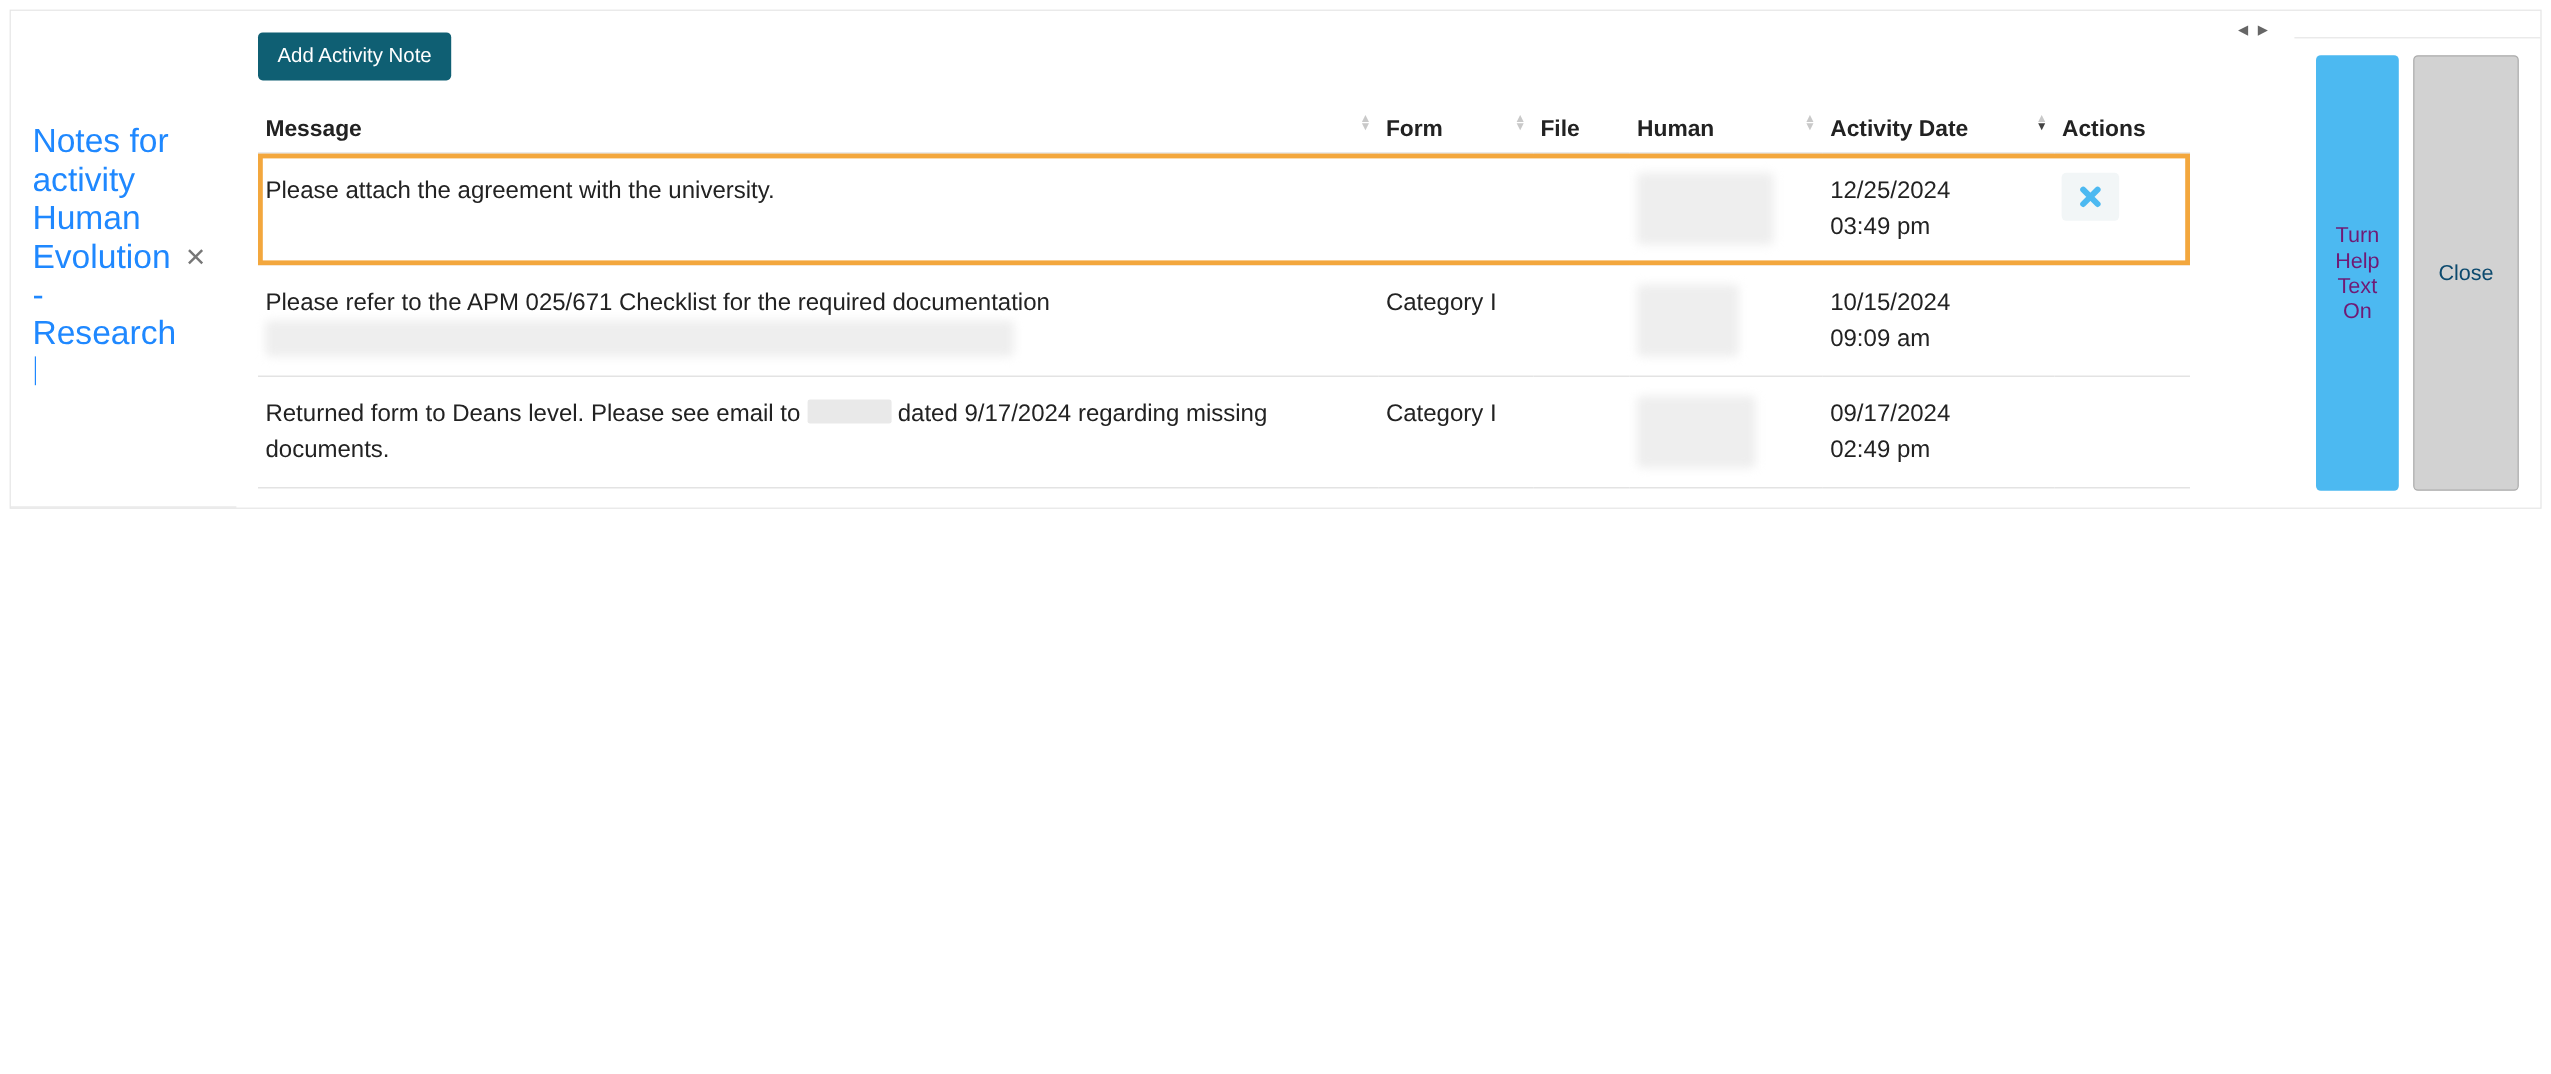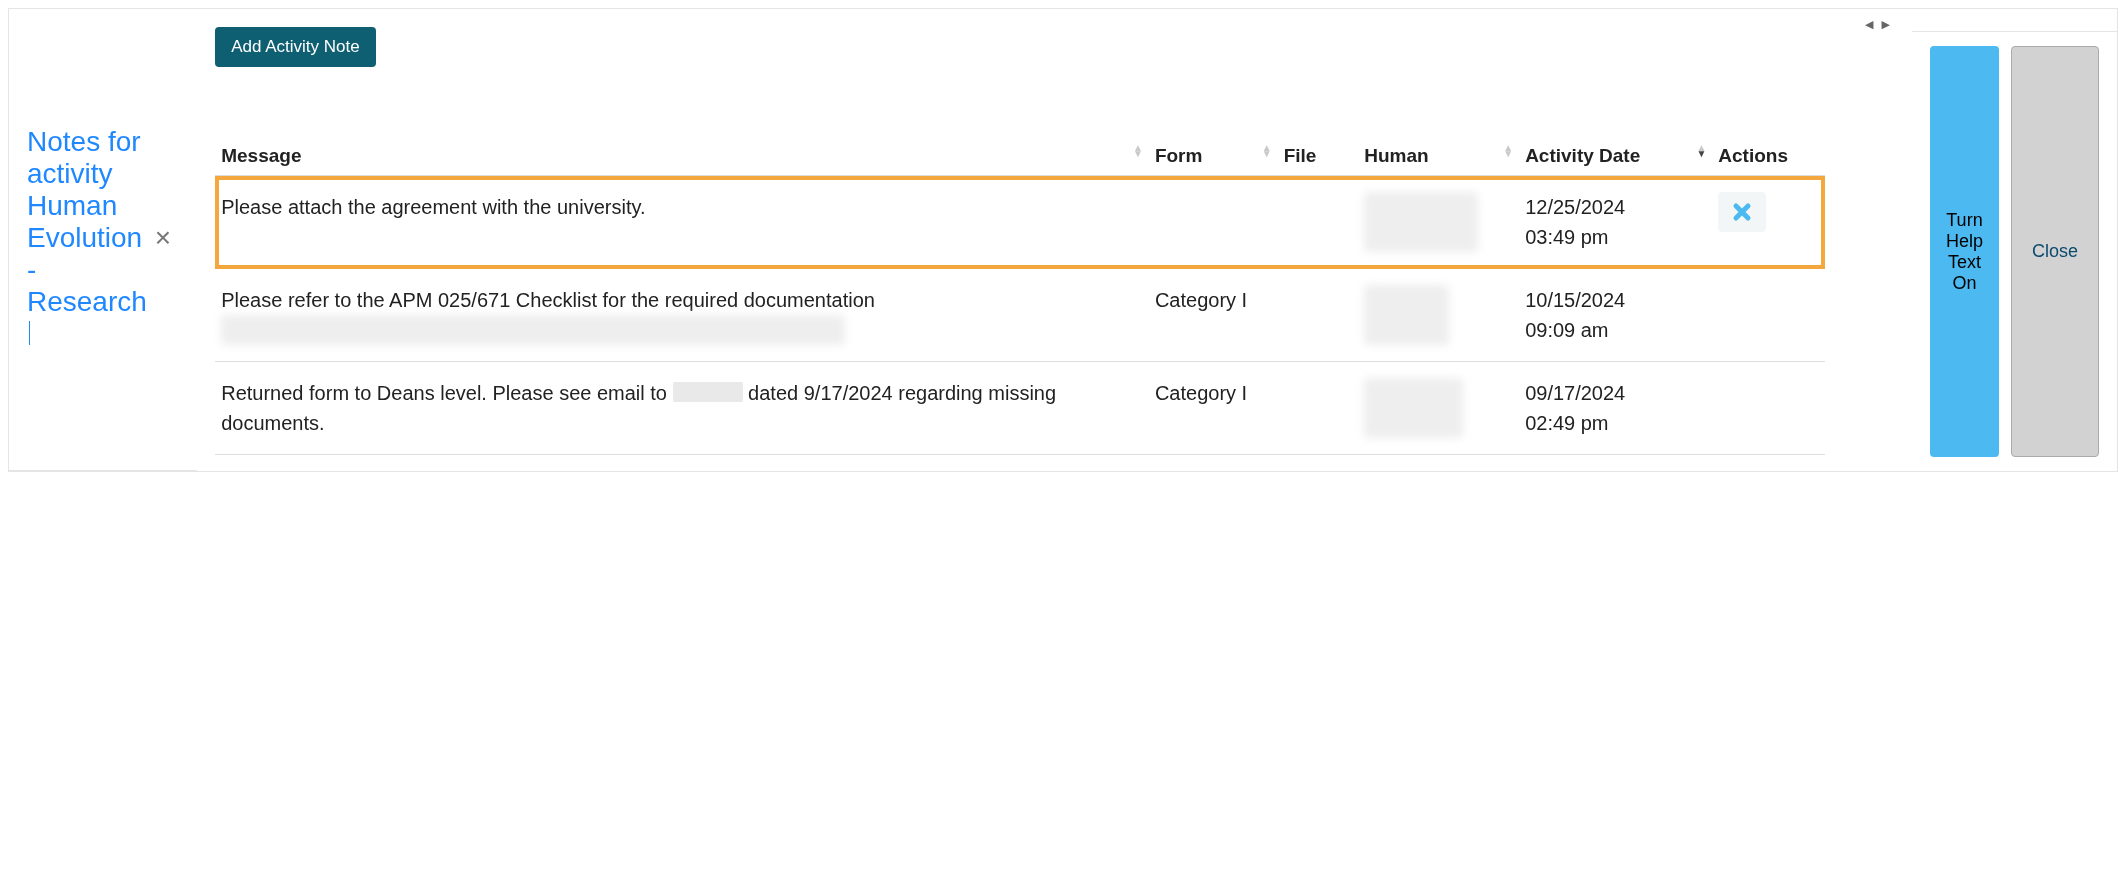--- a/index.html
+++ b/index.html
@@ -46,21 +46,21 @@
   .close-x{
     font-size:28px;color:#777;cursor:pointer;line-height:1;
     padding:4px 8px;
   }
   .dlg-body{padding:18px 18px 16px 18px}
   .add-btn{
     background:var(--teal);color:#fff;border:none;
     padding:10px 16px;font-size:17px;border-radius:4px;cursor:pointer;
   }
 
-  table{width:100%;border-collapse:collapse;margin-top:70px;table-layout:fixed}
+  table{width:100%;border-collapse:collapse;margin-top:22px;table-layout:fixed}
   thead th{
     text-align:left;font-size:19px;font-weight:700;
     padding:8px 6px;border-bottom:1px solid var(--row-b);
     position:relative;vertical-align:bottom;
   }
   col.c-msg{width:58%}
   col.c-form{width:8%}
   col.c-file{width:5%}
   col.c-auth{width:10%}
   col.c-date{width:12%}
@@ -94,21 +94,21 @@
   .hscroll .arrow{font-size:11px;color:#666;padding:0 4px}
   .hscroll .track{flex:1;height:16px;background:#c5c5c5}
 
   .dlg-foot{
     border-top:1px solid var(--border-light);
     display:flex;justify-content:flex-end;gap:12px;
     padding:14px 18px;
     margin-top:22px;
   }
   .help-btn{
-    background:var(--sky);color:#000000;border:none;border-radius:4px;
+    background:var(--sky);color:#701a75;border:none;border-radius:4px;
     padding:10px 16px;font-size:18px;cursor:pointer;
   }
   .close-btn{
     background:var(--btn-grey);border:1px solid #aaa;border-radius:4px;
     padding:10px 20px;font-size:18px;cursor:pointer;color:#0c4a6e;
   }
 </style>
 </head>
 <body>
 

